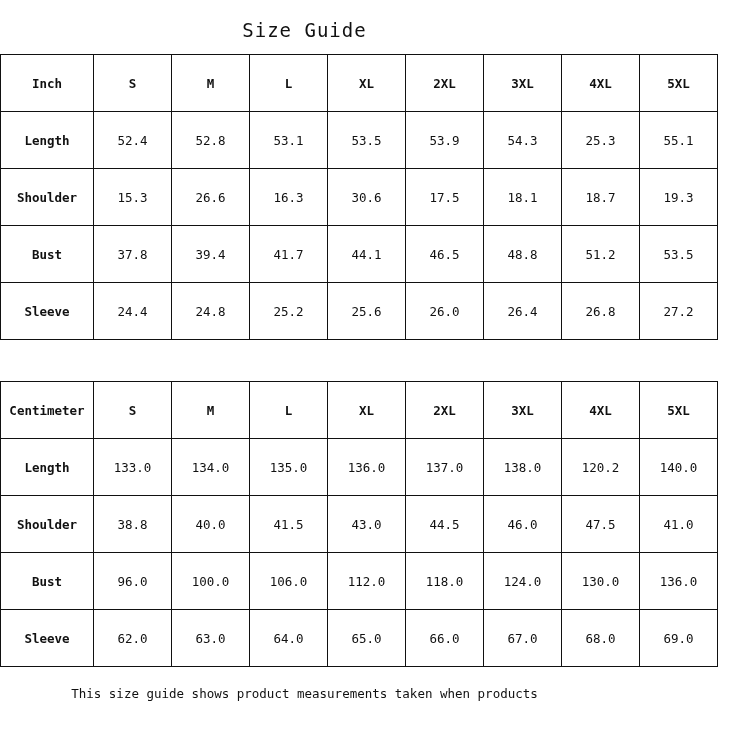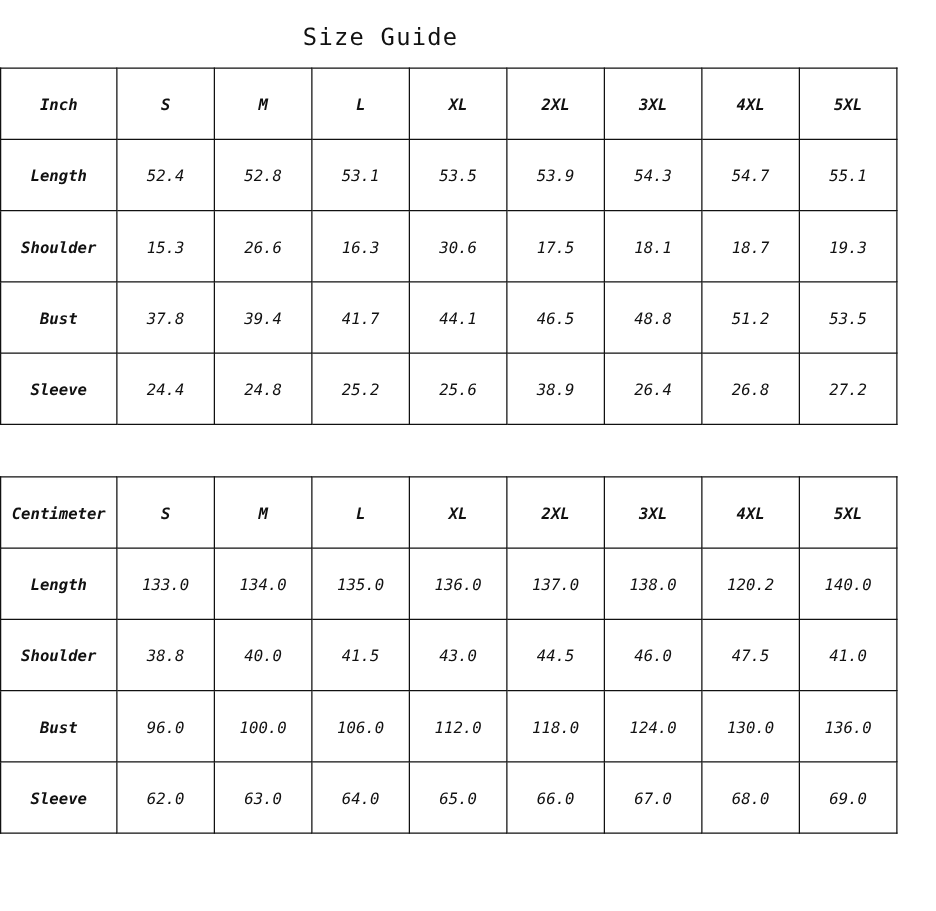--- a/index.html
+++ b/index.html
@@ -27,21 +27,20 @@
     letter-spacing: 1px;
     color: #111111;
     padding-top: 19px;
     padding-bottom: 13px;
   }
   table.size-table {
     border-collapse: collapse;
     width: 717px;
     margin: 0 auto;
     table-layout: fixed;
-    font-style: italic;
   }
   table.size-table td, table.size-table th {
     border: 1px solid #111111;
     text-align: center;
     vertical-align: middle;
     font-family: "DejaVu Sans Mono", monospace;
     font-size: 12.5px;
     color: #111111;
     height: 56px;
     padding: 0;
@@ -108,21 +107,21 @@
     </thead>
     <tbody>
       <tr>
         <td class="row-head">Length</td>
         <td class="value">52.4</td>
         <td class="value">52.8</td>
         <td class="value">53.1</td>
         <td class="value">53.5</td>
         <td class="value">53.9</td>
         <td class="value">54.3</td>
-        <td class="value">54.7</td>
+        <td class="value">25.3</td>
         <td class="value">55.1</td>
       </tr>
       <tr>
         <td class="row-head">Shoulder</td>
         <td class="value">15.3</td>
         <td class="value">26.6</td>
         <td class="value">16.3</td>
         <td class="value">30.6</td>
         <td class="value">17.5</td>
         <td class="value">18.1</td>
@@ -139,21 +138,21 @@
         <td class="value">48.8</td>
         <td class="value">51.2</td>
         <td class="value">53.5</td>
       </tr>
       <tr>
         <td class="row-head">Sleeve</td>
         <td class="value">24.4</td>
         <td class="value">24.8</td>
         <td class="value">25.2</td>
         <td class="value">25.6</td>
-        <td class="value">38.9</td>
+        <td class="value">26.0</td>
         <td class="value">26.4</td>
         <td class="value">26.8</td>
         <td class="value">27.2</td>
       </tr>
     </tbody>
   </table>
 
   <div class="gap"></div>
 
   <table class="size-table">
@@ -223,15 +222,16 @@
         <td class="value">65.0</td>
         <td class="value">66.0</td>
         <td class="value">67.0</td>
         <td class="value">68.0</td>
         <td class="value">69.0</td>
       </tr>
     </tbody>
   </table>
 
   <div class="footnote">
+    <div>This size guide shows product measurements taken when products</div>
   </div>
 
 </div>
 
 </body></html>

